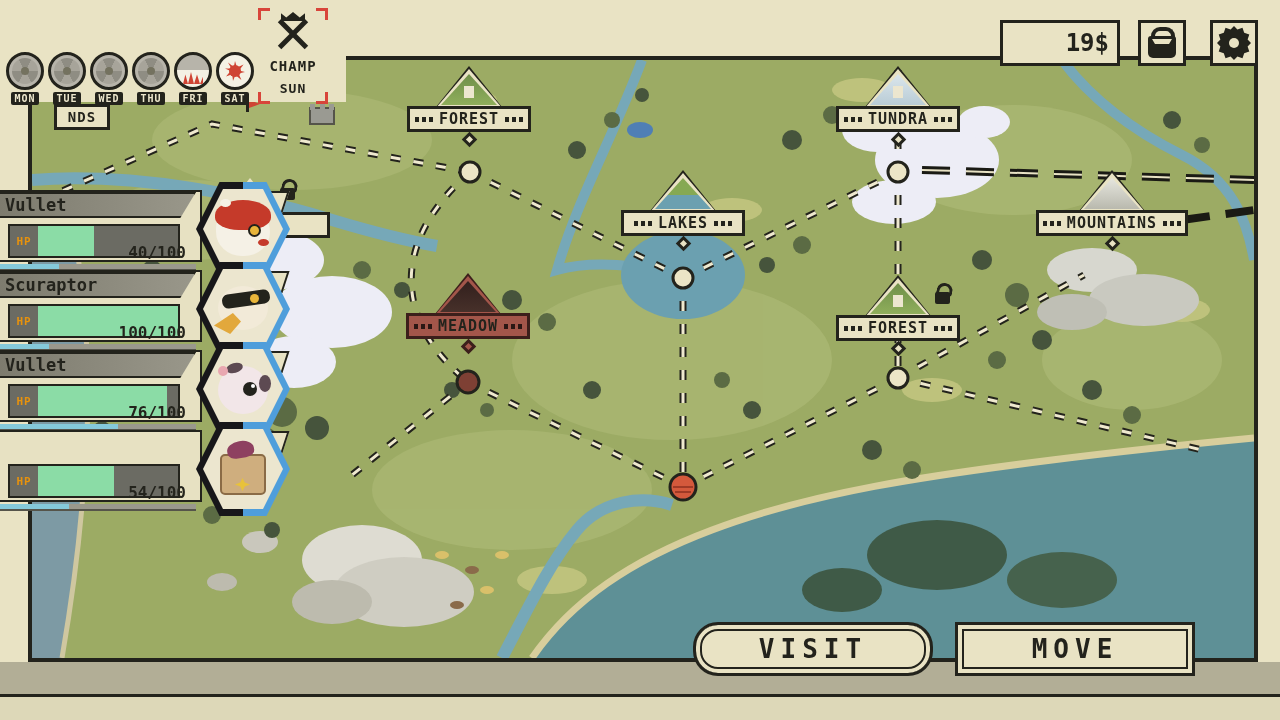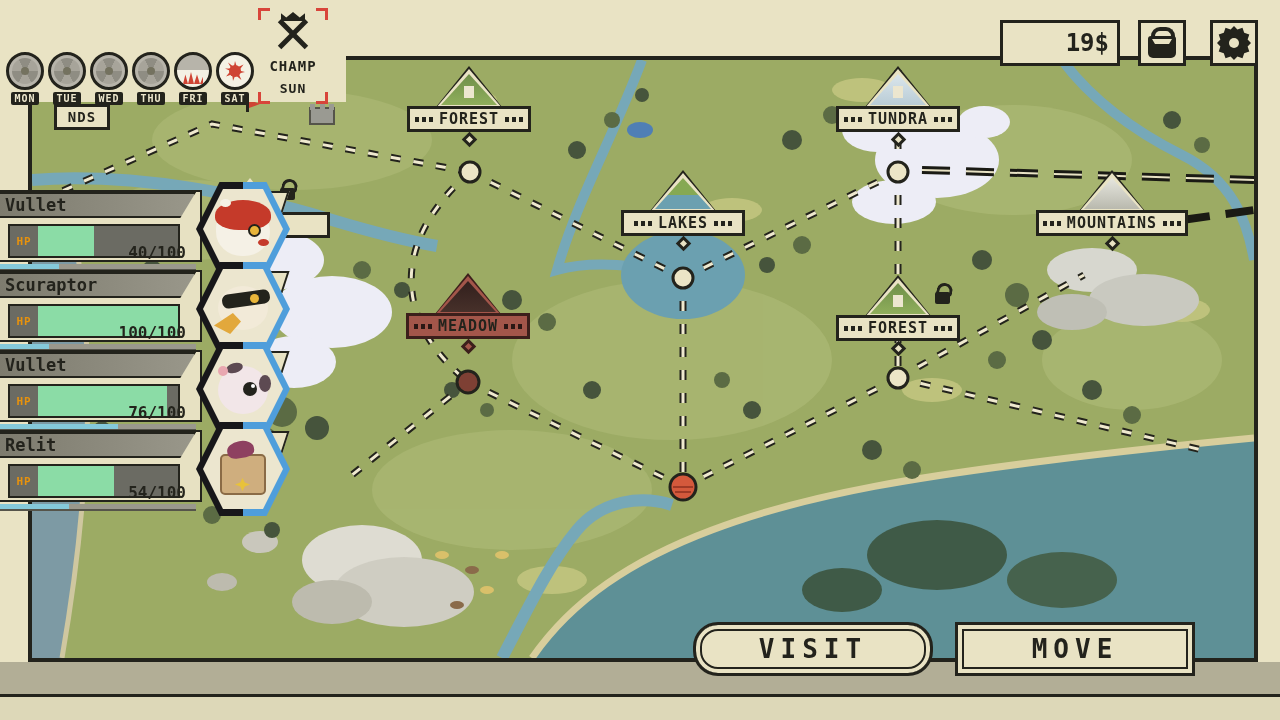--- a/index.html
+++ b/index.html
@@ -581,23 +581,20 @@
               <div class="patch2"></div>
               <div class="ear"></div>
               <div class="eye"></div>
         </div>
       </div>
         </div>
     </div>
 
     <div class="card" style="top:240px;">
       <div class="card-bg"></div>
-      <div class="nameplate">
-          <span class="pname">Relit</span>
-        </div>
       <div class="lvl">
           <span>8</span>
         </div>
       <div class="hp-row">
         <span class="hp-label">HP</span>
         <div class="hp-track">
             <div class="hp-fill" style="width: 54%;"></div>
           </div>
       </div>
       <div class="hp-text">54/100</div>

